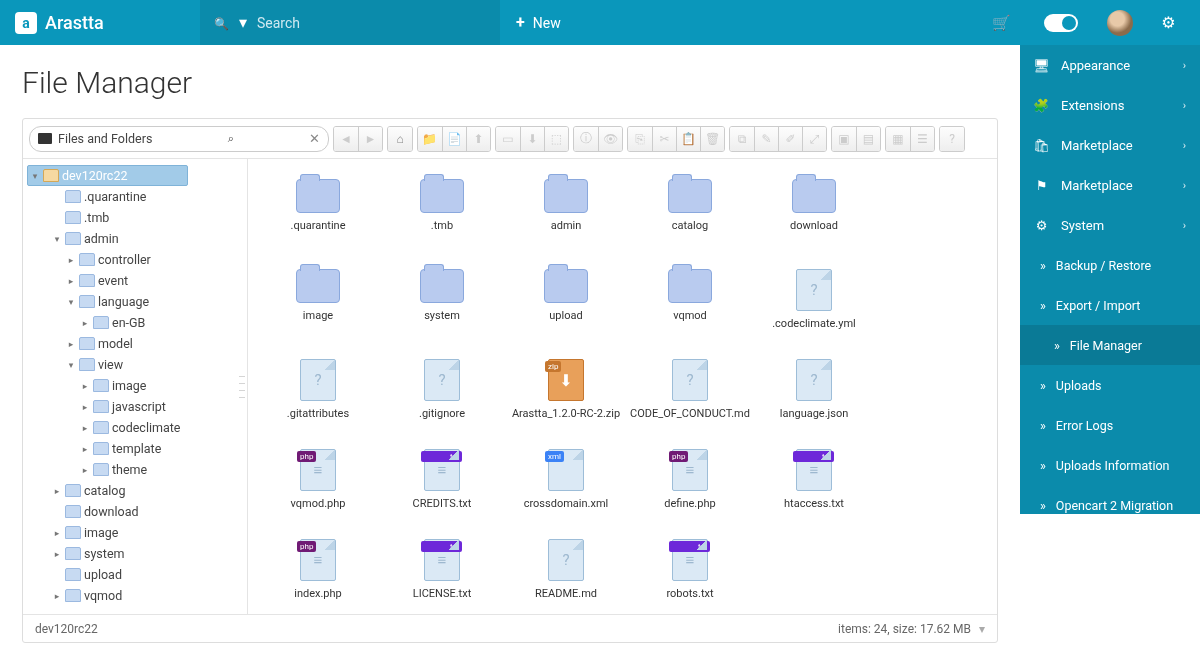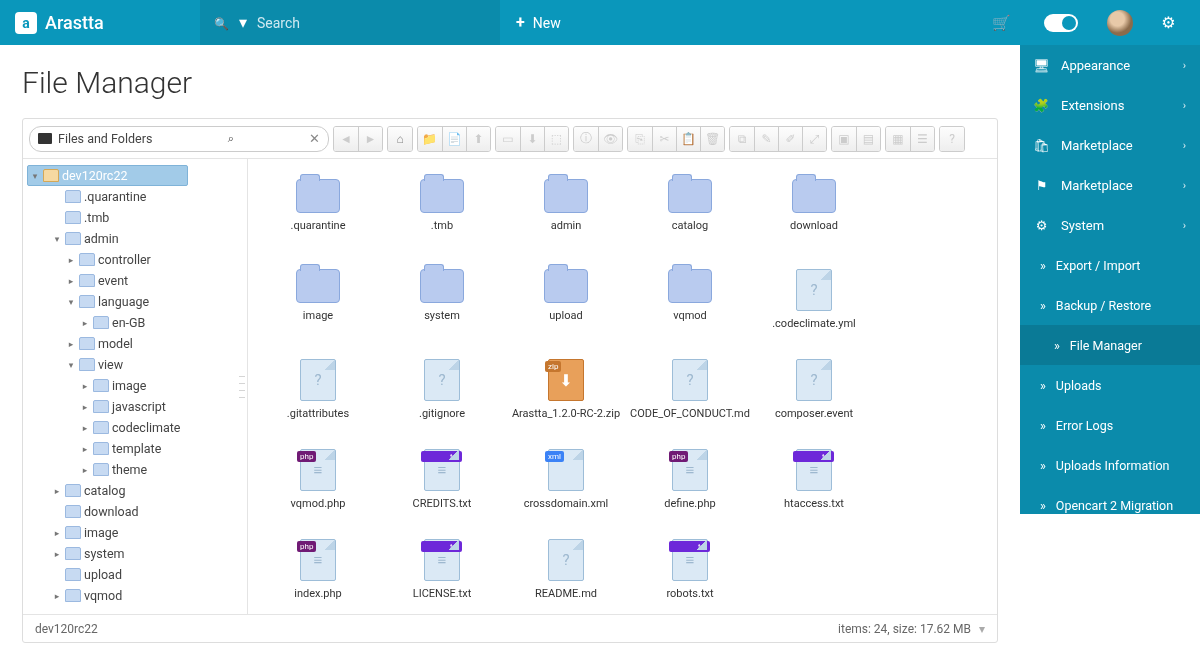--- a/index.html
+++ b/index.html
@@ -167,25 +167,25 @@
     </div>
   <div class="rmenu-item">
       <span class="lbl">
         <span class="ic g-cog"></span>
         <span>System</span>
       </span>
       <span class="chev">›</span>
     </div>
   <div class="rmenu-sub">
       <span class="g-angles"></span>
+      <span>Backup / Restore</span>
+    </div>
+  <div class="rmenu-sub">
+      <span class="g-angles"></span>
       <span>Export / Import</span>
-    </div>
-  <div class="rmenu-sub">
-      <span class="g-angles"></span>
-      <span>Backup / Restore</span>
     </div>
   <div class="rmenu-sub deep current">
       <span class="g-angles"></span>
       <span>File Manager</span>
     </div>
   <div class="rmenu-sub">
       <span class="g-angles"></span>
       <span>Uploads</span>
     </div>
   <div class="rmenu-sub">
@@ -459,21 +459,21 @@
           <div class="file-item">
             <div class="doc-ic">
               <span style="font-size:15px">?</span>
             </div>
             <span>CODE_OF_CONDUCT.md</span>
           </div>
           <div class="file-item">
             <div class="doc-ic">
               <span style="font-size:15px">?</span>
             </div>
-            <span>composer.event</span>
+            <span>language.json</span>
           </div>
           <div class="file-item">
             <div class="doc-ic">
               <span class="doc-tag php">php</span>
               <span style="font-size:15px">≡</span>
             </div>
             <span>vqmod.php</span>
           </div>
           <div class="file-item">
             <div class="doc-ic">

